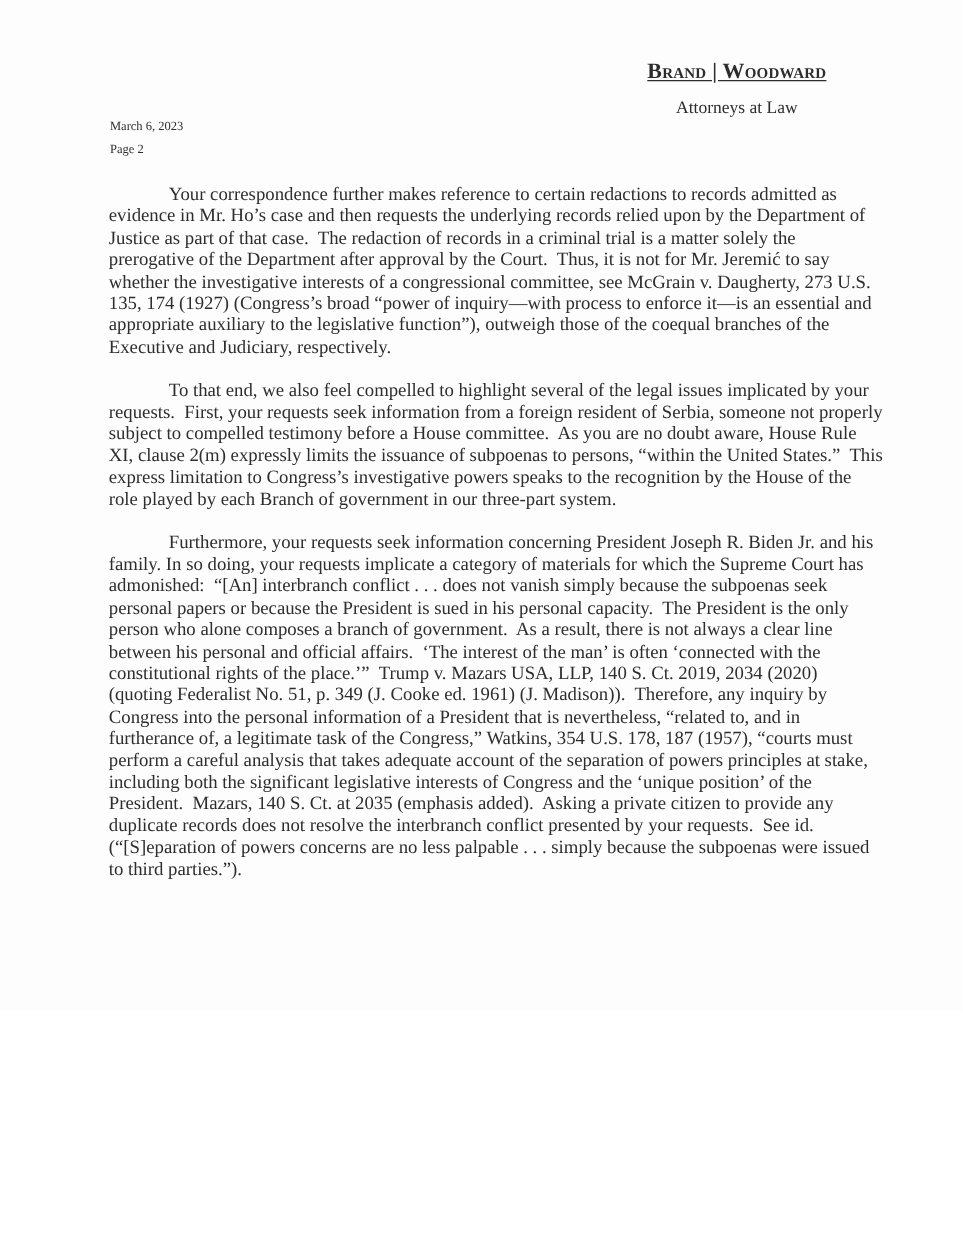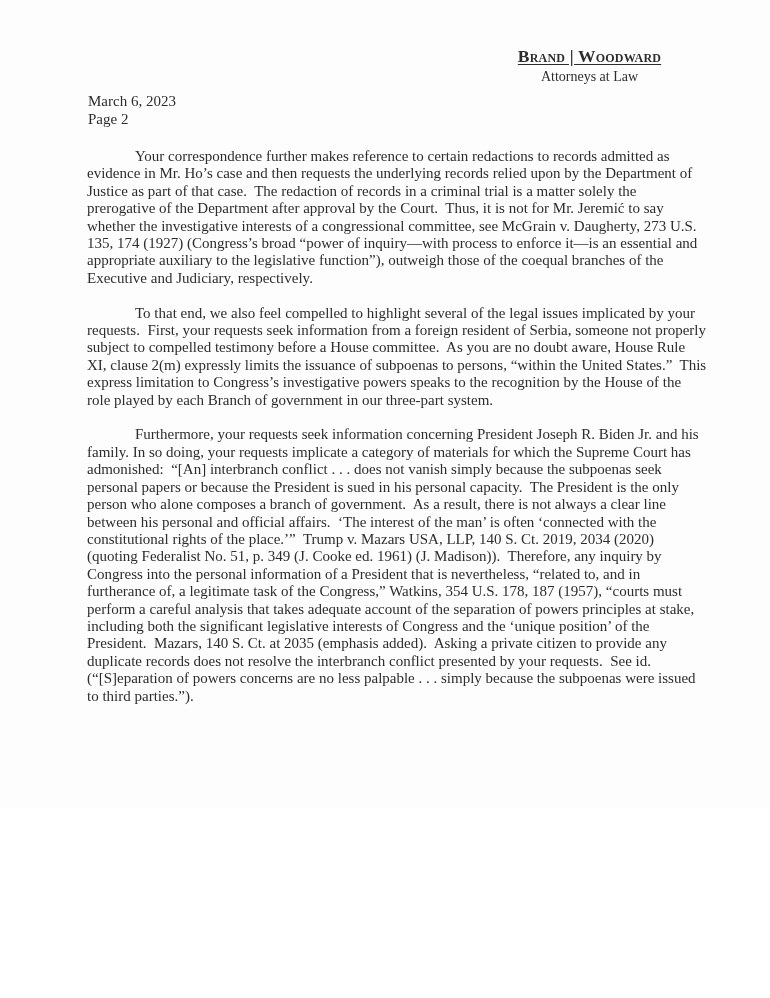--- a/index.html
+++ b/index.html
@@ -27,27 +27,27 @@
     font-weight:bold;
     font-variant:small-caps;
     font-size:17.5px;
     letter-spacing:0.2px;
     text-decoration:underline;
     text-underline-offset:2px;
     white-space:nowrap;
   }
   .tagline{
     font-size:14px;
-    margin-top:2px;
+    margin-top:12px;
   }
   .dateline{
     position:absolute;
     top:93px;
     left:88px;
-    font-size:15px;
+    font-size:10px;
     line-height:17.5px;
   }
   .letter-body{
     position:absolute;
     top:148px;
     left:87px;
     width:620px;
     font-size:15px;
     line-height:17.4px;
     text-align:left;

